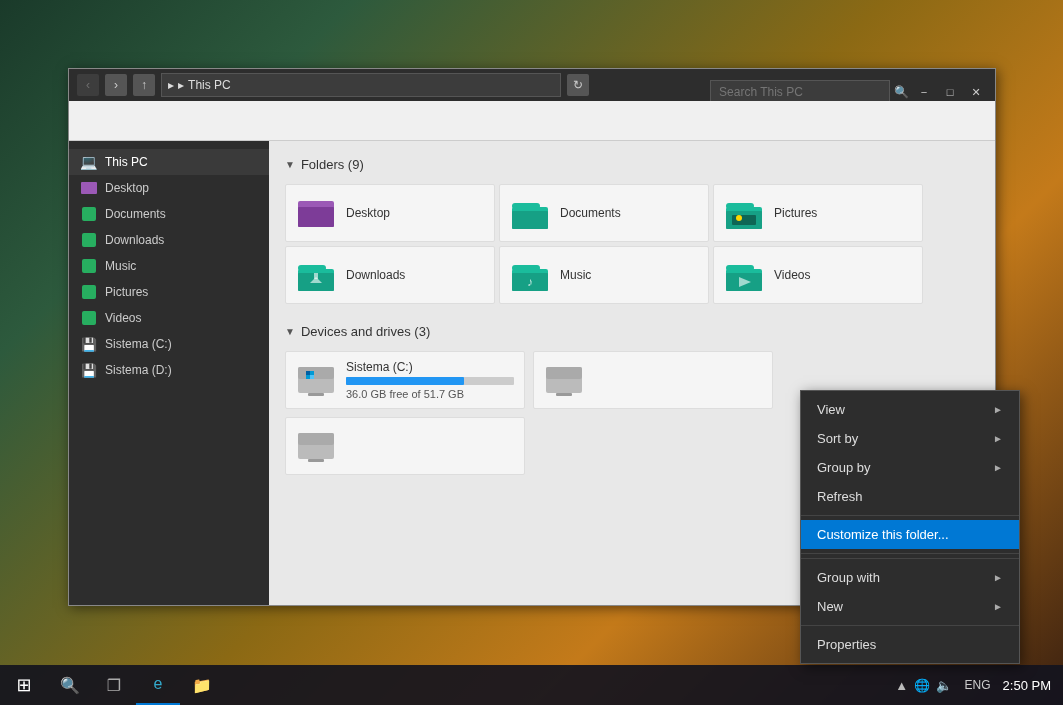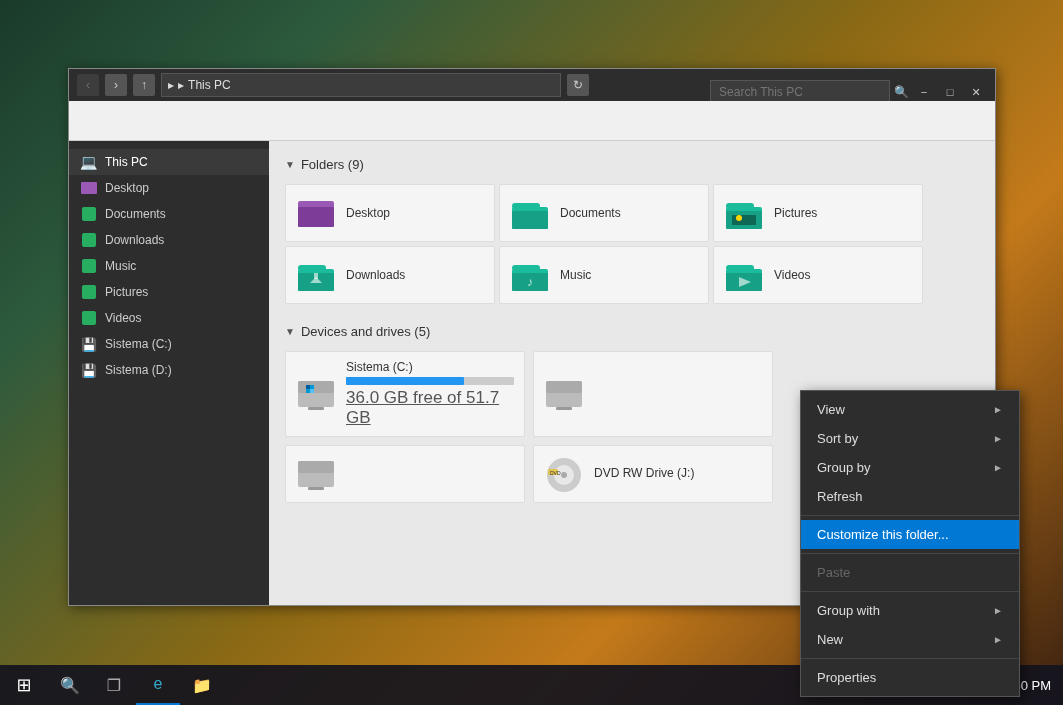--- a/index.html
+++ b/index.html
@@ -243,21 +243,21 @@
       margin-bottom: 3px;
       width: 100%;
     }
     .drive-progress-fill {
       height: 100%;
       border-radius: 1px;
     }
     .drive-fill-c { background: #2196F3; width: 70%; }
     .drive-fill-l { background: #2196F3; width: 46%; }
     .drive-fill-e { background: #4caf50; width: 13%; }
-    .drive-free { font-size: 17px; color: #555; text-decoration: underline; }
+    .drive-free { font-size: 11px; color: #555; }
 
     
     .context-menu {
       position: absolute;
       top: 390px;
       left: 800px;
       width: 220px;
       background: #2d2d2d;
       border: 1px solid #555;
       box-shadow: 3px 3px 12px rgba(0,0,0,0.5);
@@ -513,21 +513,21 @@
               <rect x="2" y="18" width="36" height="18" rx="1" fill="#16a085"></rect>
               <polygon points="15,22 15,32 27,27" fill="#fff" opacity="0.6"></polygon>
             </svg>
           </div>
           <span class="folder-label">Videos</span>
         </div>
       </div>
 
       <div class="section-header">
         <span class="chevron">▼</span>
-        <span>Devices and drives (5)</span>
+        <span>Devices and drives (3)</span>
       </div>
       <div class="drives-grid">
 
         <div class="drive-item">
           <div class="drive-icon-large">
             <svg viewBox="0 0 40 38" width="40" height="38">
 
               <rect x="2" y="6" width="36" height="26" rx="2" fill="#bbb"></rect>
               <rect x="2" y="6" width="36" height="12" rx="2" fill="#aaa"></rect>
 
@@ -562,36 +562,20 @@
         <div class="drive-item">
           <div class="drive-icon-large">
             <svg viewBox="0 0 40 38" width="40" height="38">
               <rect x="2" y="6" width="36" height="26" rx="2" fill="#bbb"></rect>
               <rect x="2" y="6" width="36" height="12" rx="2" fill="#aaa"></rect>
               <rect x="12" y="32" width="16" height="3" rx="1" fill="#999"></rect>
             </svg>
           </div>
         </div>
 
-        <div class="drive-item">
-          <div class="drive-icon-large">
-            <svg viewBox="0 0 40 38" width="40" height="38">
-
-              <ellipse cx="20" cy="20" rx="17" ry="17" fill="#ccc"></ellipse>
-              <ellipse cx="20" cy="20" rx="10" ry="10" fill="#e8e8e8"></ellipse>
-              <ellipse cx="20" cy="20" rx="3" ry="3" fill="#aaa"></ellipse>
-
-              <rect x="4" y="14" width="10" height="6" rx="1" fill="#e8c430" opacity="0.8"></rect>
-              <text x="6" y="20" font-size="5" fill="#333">DVD</text>
-            </svg>
-          </div>
-          <div class="drive-info">
-            <div class="drive-name">DVD RW Drive (J:)</div>
-          </div>
-        </div>
       </div>
     </div>
   </div>
 </div>
 
 <div class="context-menu">
   <div class="ctx-item">
     <span>View</span>
     <span class="ctx-arrow">►</span>
   </div>
@@ -604,23 +588,20 @@
     <span class="ctx-arrow">►</span>
   </div>
   <div class="ctx-item">
     <span>Refresh</span>
   </div>
   <div class="ctx-separator"></div>
   <div class="ctx-item highlighted">
     <span>Customize this folder...</span>
   </div>
   <div class="ctx-separator"></div>
-  <div class="ctx-item disabled">
-    <span>Paste</span>
-  </div>
   <div class="ctx-separator"></div>
   <div class="ctx-item">
     <span>Group with</span>
     <span class="ctx-arrow">►</span>
   </div>
   <div class="ctx-item">
     <span>New</span>
     <span class="ctx-arrow">►</span>
   </div>
   <div class="ctx-separator"></div>

